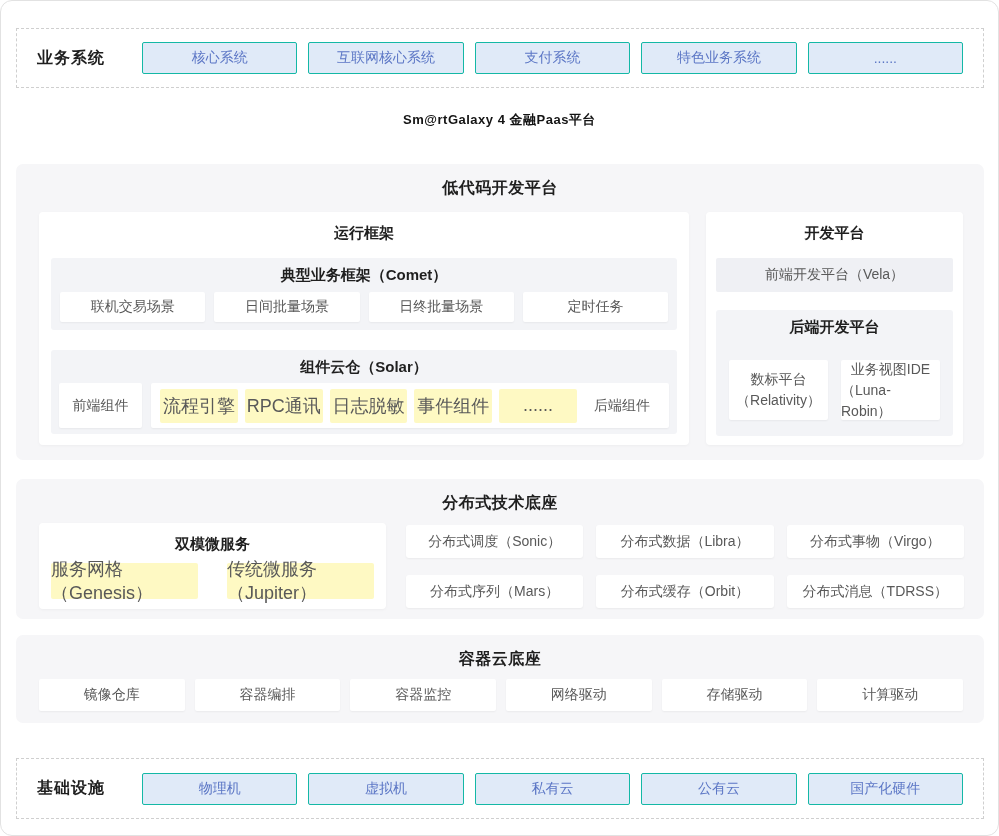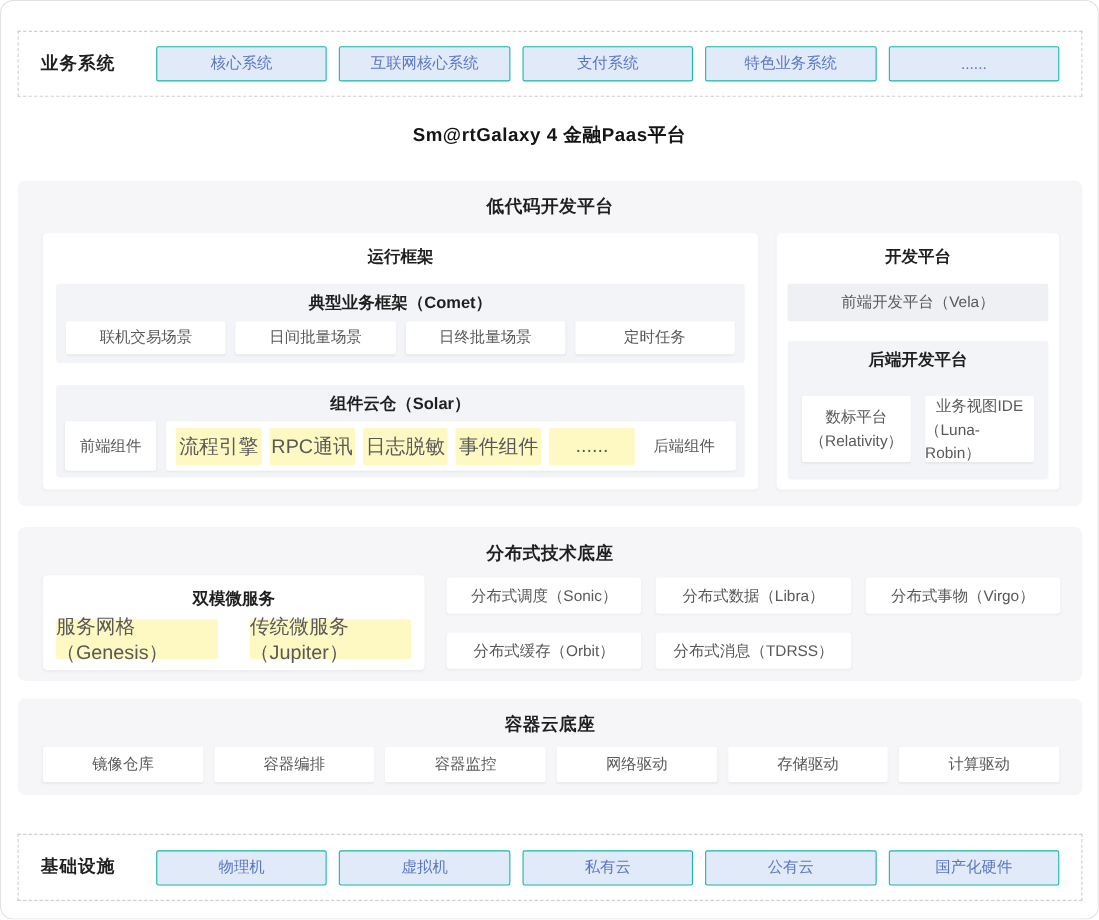--- a/index.html
+++ b/index.html
@@ -23,21 +23,21 @@
     letter-spacing:1px;
   }
   .blue-box {
     flex:1; height:32px; background:#e0eaf8; border:1px solid #14b8a6;
     color:#5b76c5; font-size:14px; border-radius:2px;
     display:flex; align-items:center; justify-content:center;
   }
   
   #page-title {
     position:absolute; top:110px; left:0; width:100%;
-    text-align:center; font-size:17px; font-weight:bold; color:#141414;
+    text-align:center; font-size:13px; font-weight:bold; color:#141414;
     letter-spacing:.5px;
   }
   
   .section {
     position:absolute; left:15px; width:968px;
     background:#f6f6f8; border-radius:7px;
   }
   #low-code        { top:163px; height:296px; }
   #distributed     { top:478px; height:140px; }
   #container-cloud { top:634px; height:88px; }
@@ -178,20 +178,21 @@
       <div id="dual-items">
         <div class="chip">服务网格（Genesis）</div>
         <div class="chip">传统微服务（Jupiter）</div>
       </div>
     </div>
 
     <div id="dist-grid">
       <div class="item-box">分布式调度（Sonic）</div>
       <div class="item-box">分布式数据（Libra）</div>
       <div class="item-box">分布式事物（Virgo）</div>
+      <div class="item-box">分布式序列（Mars）</div>
       <div class="item-box">分布式缓存（Orbit）</div>
       <div class="item-box">分布式消息（TDRSS）</div>
     </div>
   </div>
 
   <div id="container-cloud" class="section">
     <div class="section-title">容器云底座</div>
     <div id="cc-items">
       <div class="item-box">镜像仓库</div>
       <div class="item-box">容器编排</div>

